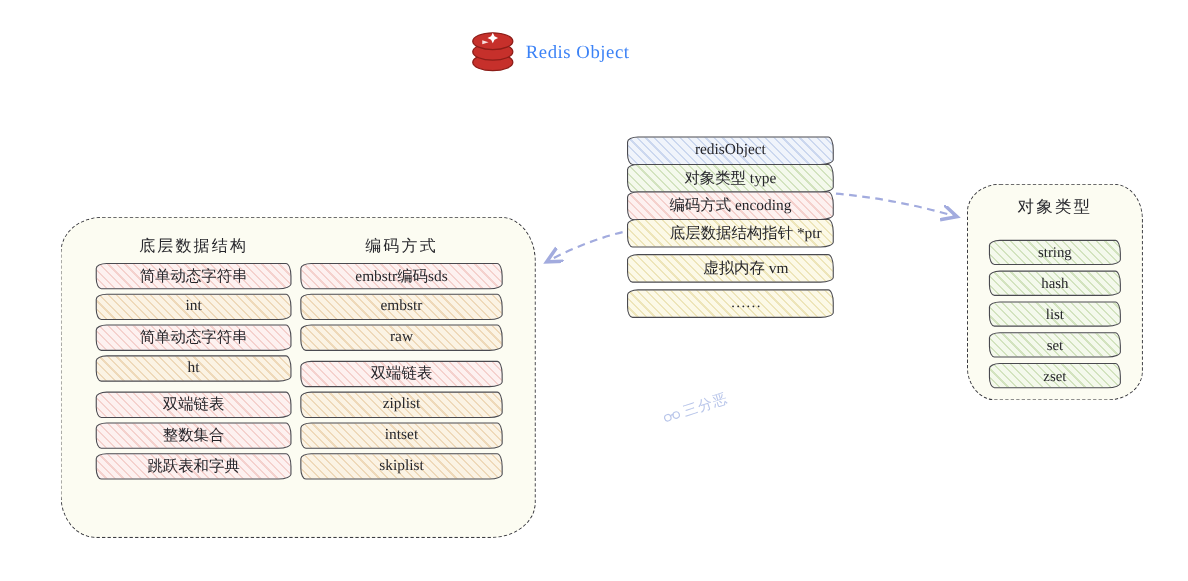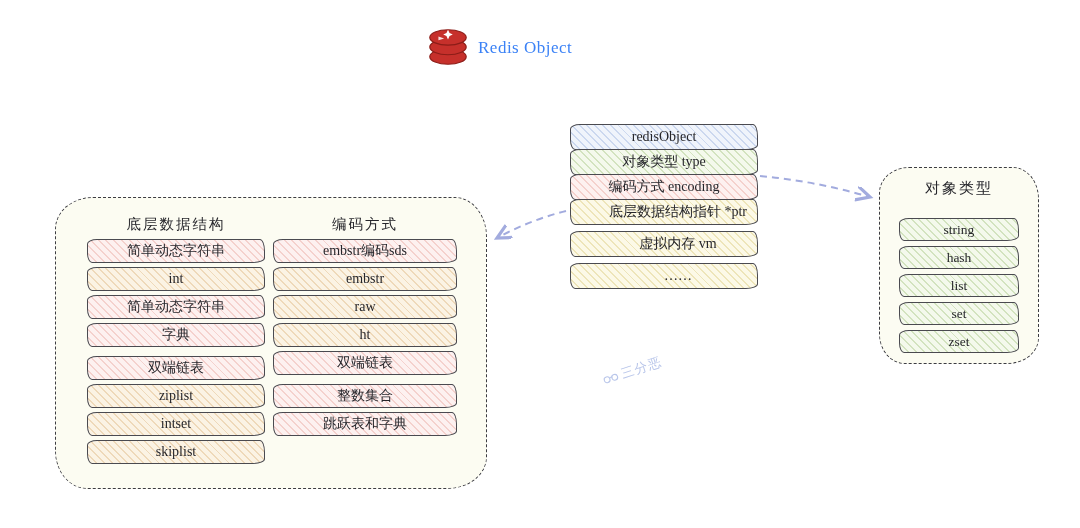--- a/index.html
+++ b/index.html
@@ -160,21 +160,20 @@
 
       <div class="cell sketch hatch-pink">简单动态字符串</div>
       <div class="cell sketch hatch-pink">embstr编码sds</div>
 
       <div class="cell sketch hatch-orange">int</div>
       <div class="cell sketch hatch-orange">embstr</div>
 
       <div class="cell sketch hatch-pink">简单动态字符串</div>
       <div class="cell sketch hatch-orange">raw</div>
 
-      <div class="cell sketch hatch-pink">字典</div>
       <div class="cell sketch hatch-orange">ht</div>
 
       <div class="cell group-gap sketch hatch-pink">双端链表</div>
 
       <div class="cell sketch hatch-pink">双端链表</div>
       <div class="cell sketch hatch-orange">ziplist</div>
 
       <div class="cell sketch hatch-pink">整数集合</div>
       <div class="cell sketch hatch-orange">intset</div>
 

